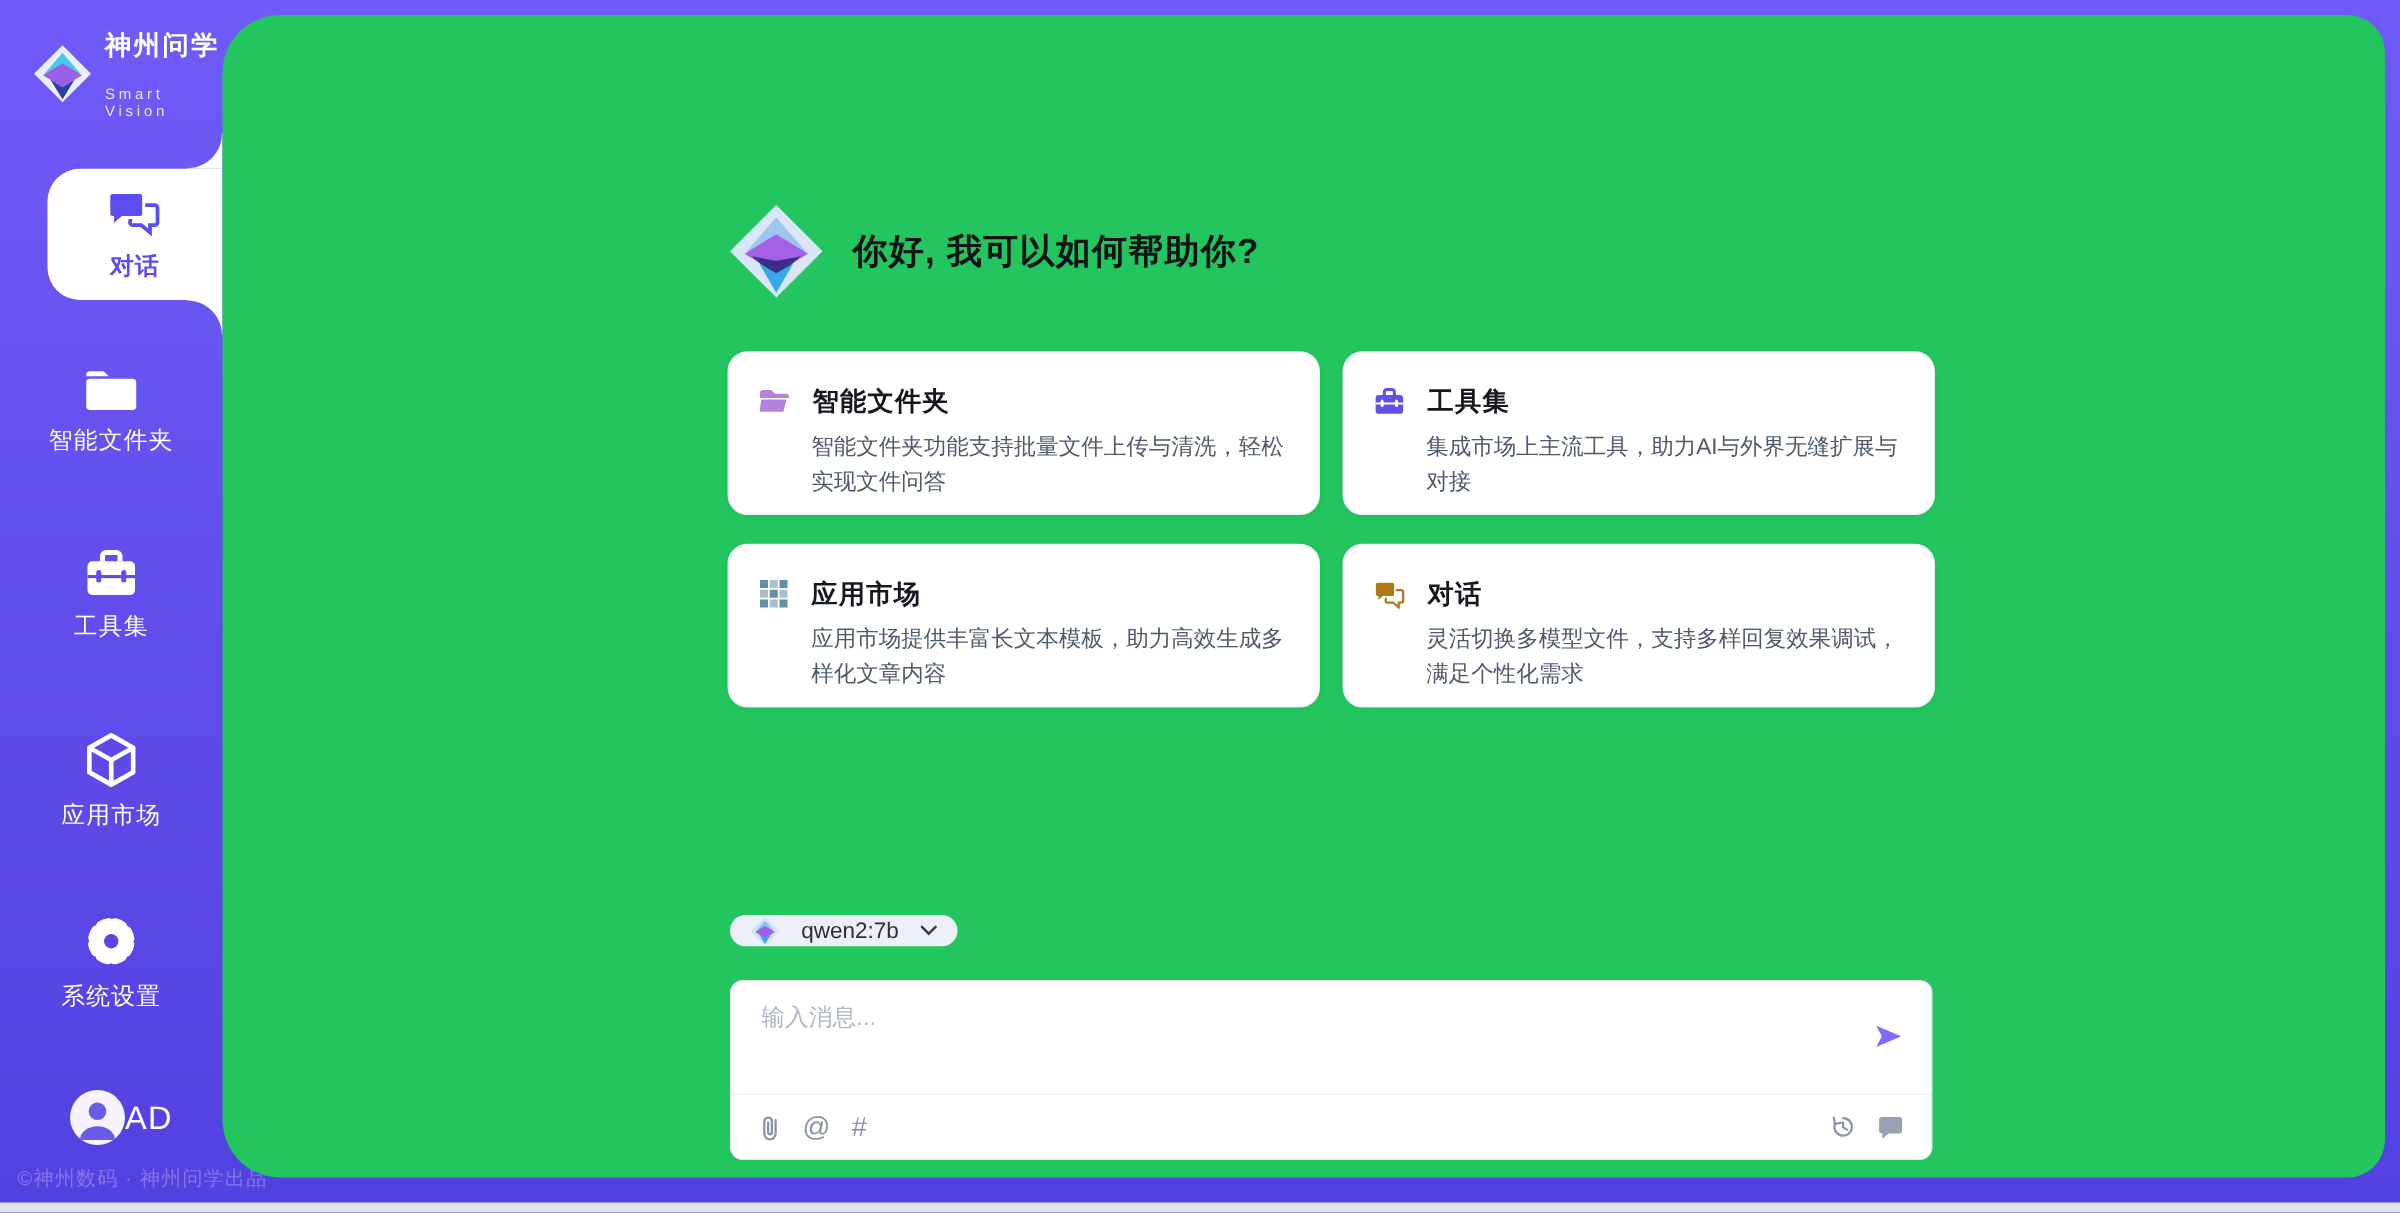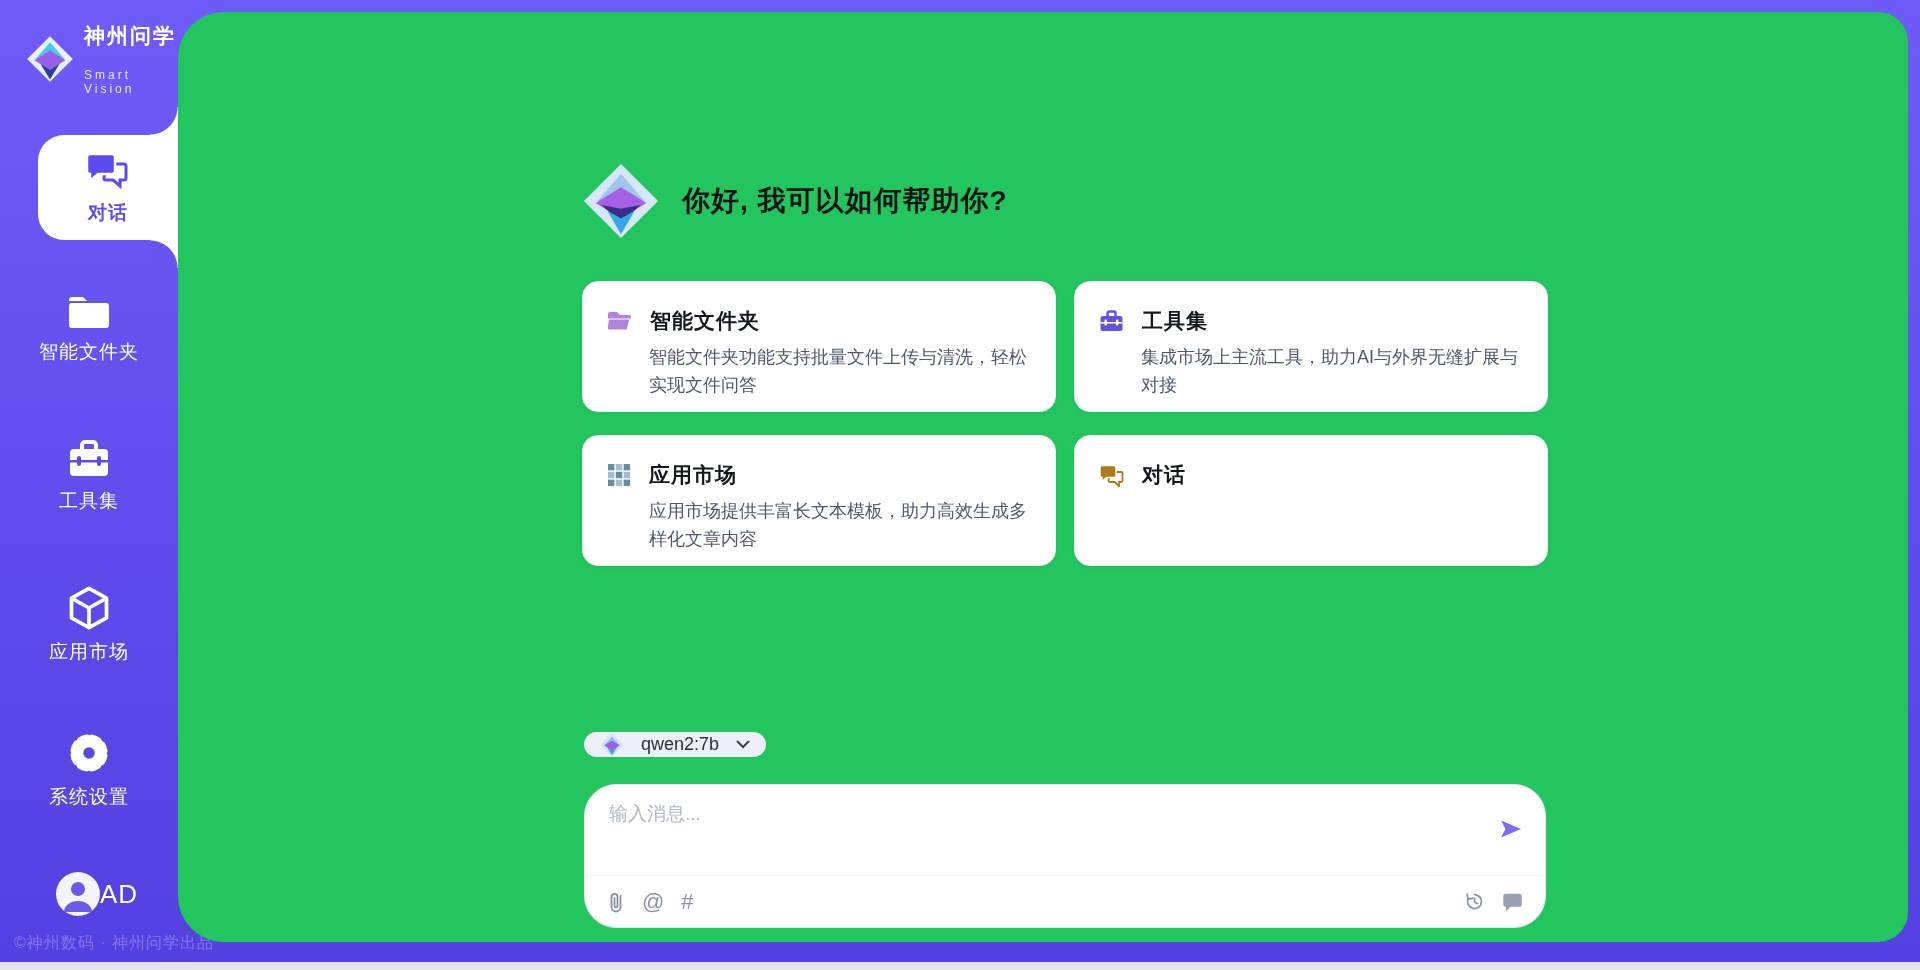--- a/index.html
+++ b/index.html
@@ -35,21 +35,21 @@
   .greeting h1 { font-size:28px; font-weight:700; color:#101418; margin-left:22px; letter-spacing:1px; }
   .cards { position:absolute; left:0; top:269px; display:grid; grid-template-columns:474px 474px; grid-auto-rows:131px; column-gap:18px; row-gap:23px; }
   .card { border:1px solid #ececf3; border-radius:16px; padding:25px 24px 0 24px; background:#fff; box-shadow:0 1px 5px rgba(30,30,80,0.04); cursor:pointer; }
   .card-head { display:flex; align-items:center; gap:18px; }
   .card-title { font-size:21px; font-weight:700; color:#14181f; letter-spacing:1px; }
   .card-desc { margin-left:42px; margin-top:9px; font-size:18px; line-height:1.55; color:#4e5a6b; }
   
   .model-pill { position:absolute; left:2px; top:720px; height:25px; display:inline-flex; align-items:center; gap:17px; background:#edeff8; border-radius:22px; padding:0 16px; cursor:pointer; }
   .model-name { font-size:18px; color:#2a2f3a; }
   
-  .composer { position:absolute; left:2px; top:772px; width:962px; height:144px; border:1.5px solid #e7e7f0; border-radius:32px; background:#fff; }
+  .composer { position:absolute; left:2px; top:772px; width:962px; height:144px; border:1.5px solid #e7e7f0; border-radius:10px; background:#fff; }
   .composer-top { position:relative; height:90px; }
   .composer textarea {
     position:absolute; left:24px; top:16px; width:860px; height:60px;
     border:none; outline:none; resize:none; font-size:19px; color:#333;
     font-family:"Liberation Sans","DejaVu Sans",sans-serif; background:transparent;
   }
   .composer textarea::placeholder { color:#b0b7c4; }
   .send-btn { position:absolute; right:20px; top:30px; width:28px; height:28px; cursor:pointer; display:flex; align-items:center; justify-content:center; }
   .composer-bar { height:52px; border-top:1px solid #f0f0f6; display:flex; align-items:center; justify-content:space-between; padding:0 22px; }
   .bar-group { display:flex; align-items:center; gap:17px; }
@@ -221,20 +221,21 @@
       <div class="card">
         <div class="card-head">
           <span>
             <svg width="25" height="23" viewBox="0 0 25 23">
               <path d="M11 8 h11 a1.5 1.5 0 0 1 1.5 1.5 v7 a1.5 1.5 0 0 1 -1.5 1.5 h-2 v4 l-4.5 -4 h-4.5 a1.5 1.5 0 0 1 -1.5 -1.5 z" fill="none" stroke="#b07818" stroke-width="1.8"></path>
               <path d="M3 1.5 h12 a2 2 0 0 1 2 2 v8 a2 2 0 0 1 -2 2 h-7.5 l-4.5 4 v-4 a2 2 0 0 1 -2 -2 v-8 a2 2 0 0 1 2 -2 z" fill="#b07818" stroke="#fff" stroke-width="1.4"></path>
             </svg>
           </span>
           <span class="card-title">对话</span>
         </div>
+        <div class="card-desc">灵活切换多模型文件，支持多样回复效果调试，满足个性化需求</div>
       </div>
 
     </div>
 
     <div class="model-pill">
       <span>
         <svg width="24" height="24" viewBox="0 0 40 40">
           <polygon points="20,1 39,20 20,39 1,20" fill="#cfe2f6"></polygon>
           <polygon points="20,6 32,20 8,20" fill="#8fbcec"></polygon>
           <polygon points="20,13 33,21 20,29 7,21" fill="#9b5fe6"></polygon>

